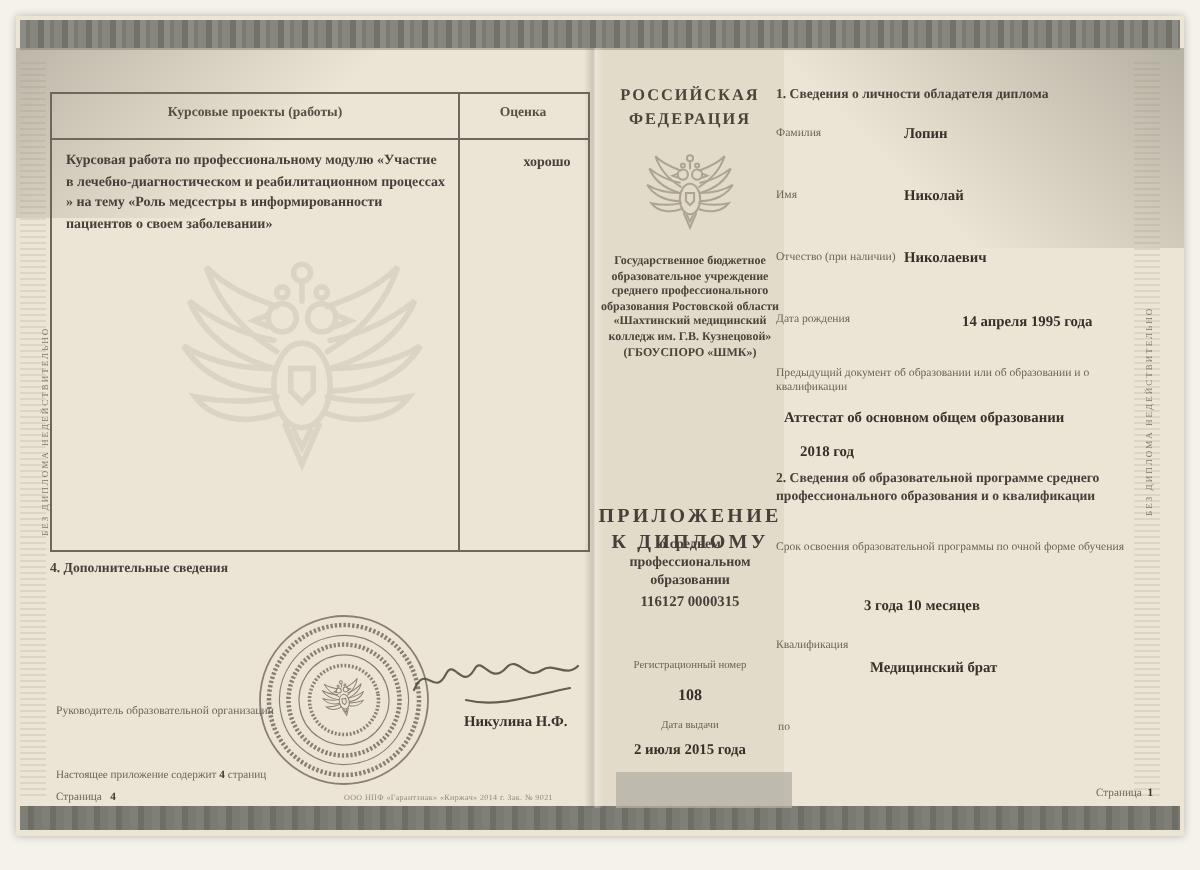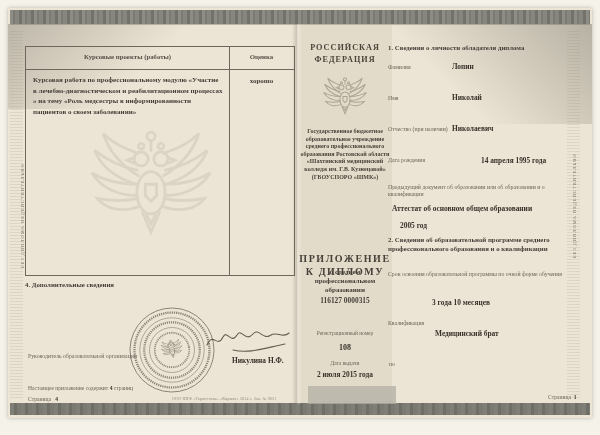--- a/index.html
+++ b/index.html
@@ -92,21 +92,21 @@
 
   <div class="abs gtable">
     <div class="hdr-line"></div>
     <div class="vline"></div>
     <div class="abs th" style="left:0;top:6px;width:203px;">Курсовые проекты (работы)</div>
     <div class="abs th" style="left:203px;top:6px;width:65px;">Оценка</div>
     <svg class="abs watermark" style="left:45px;top:64px;" width="160" height="155" viewBox="0 0 100 110">
         <use href="#eagle"></use>
       </svg>
     <div class="abs cellbody" style="left:7px;top:28px;width:190px;">Курсовая работа по профессиональному модулю «Участие в лечебно-диагностическом и реабилитационном процессах » на тему «Роль медсестры в информированности пациентов о своем заболевании»</div>
-    <div class="abs cellbody ctr" style="left:203px;top:29px;width:65px;">хорошо</div>
+    <div class="abs cellbody ctr" style="left:203px;top:29px;width:65px;padding-left:12px;">хорошо</div>
   </div>
 
   <div class="abs sec" style="left:25px;top:281px;">4. Дополнительные сведения</div>
 
   <svg class="abs stampc" style="left:127px;top:305px;transform:rotate(-10deg);" width="90" height="90" viewBox="0 0 120 120">
     <g fill="none" stroke="currentColor">
       <circle cx="60" cy="60" r="56" stroke-width="1.2"></circle>
       <circle cx="60" cy="60" r="50" stroke-width="3" stroke-dasharray="1.6 1.3"></circle>
       <circle cx="60" cy="60" r="43" stroke-width=".8"></circle>
       <circle cx="60" cy="60" r="37" stroke-width="3" stroke-dasharray="1.5 1.3"></circle>
@@ -169,21 +169,21 @@
   <div class="abs val" style="left:452px;top:93px;">Николай</div>
 
   <div class="abs lbl" style="left:388px;top:126px;">Отчество (при наличии)</div>
   <div class="abs val" style="left:452px;top:124px;">Николаевич</div>
 
   <div class="abs lbl" style="left:388px;top:157px;">Дата рождения</div>
   <div class="abs val" style="left:443px;top:156px;margin-left:38px;">14 апреля 1995 года</div>
 
   <div class="abs lbl" style="left:388px;top:184px;width:188px;line-height:7px;">Предыдущий документ об образовании или об образовании и о квалификации</div>
   <div class="abs val" style="left:392px;top:204px;text-align:center;">Аттестат об основном общем образовании</div>
-  <div class="abs val" style="left:400px;top:221px;">2005 год</div>
+  <div class="abs val" style="left:400px;top:221px;">2018 год</div>
 
   <div class="abs sec" style="left:388px;top:236px;width:192px;line-height:8.6px;">2. Сведения об образовательной программе среднего профессионального образования и о квалификации</div>
 
   <div class="abs lbl" style="left:388px;top:271px;width:180px;line-height:7px;">Срок освоения образовательной программы по очной форме обучения</div>
   <div class="abs val" style="left:432px;top:298px;">3 года 10 месяцев</div>
 
   <div class="abs lbl" style="left:388px;top:320px;">Квалификация</div>
   <div class="abs val" style="left:435px;top:329px;">Медицинский брат</div>
 
   <div class="abs lbl" style="left:389px;top:361px;">по</div>

